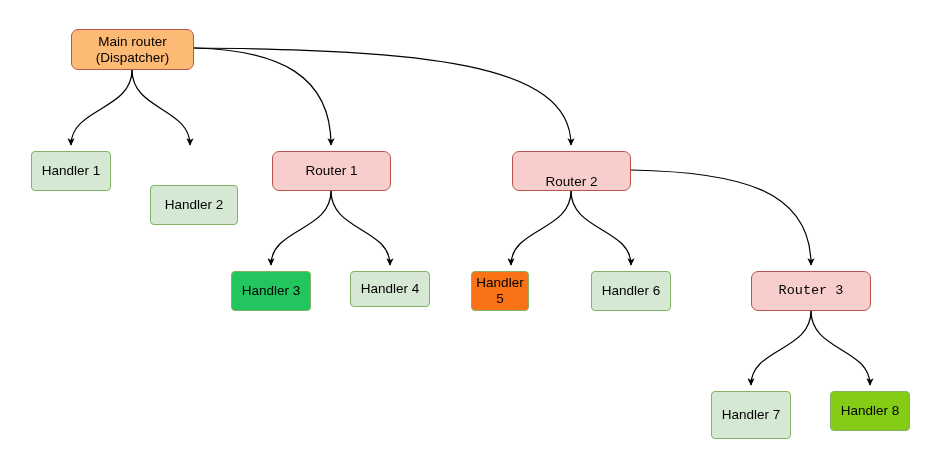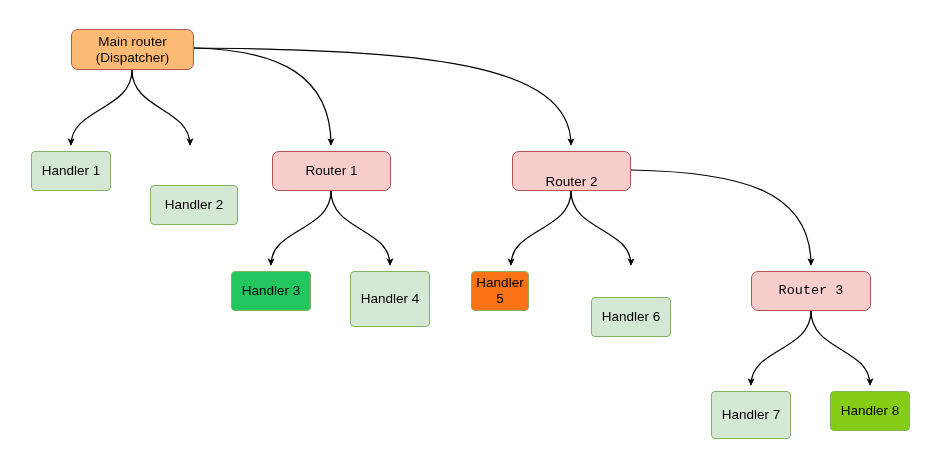--- a/index.html
+++ b/index.html
@@ -76,21 +76,21 @@
   </svg>
 
   <div id="nodes-layer">
       <div class="node node-router" style="left: 71px; top: 29px; width: 123px; height: 41px; background: #fdba74; border-color: rgb(184, 84, 80);"><span>Main router
 (Dispatcher)</span></div>
       <div class="node node-handler" style="left: 31px; top: 151px; width: 80px; height: 40px; background: rgb(213, 232, 212); border-color: rgb(130, 179, 102);"><span>Handler 1</span></div>
       <div class="node node-handler" style="left: 150px; top: 151px; width: 88px; height: 40px; background: rgb(213, 232, 212); border-color: rgb(130, 179, 102); margin-top: 34px;"><span>Handler 2</span></div>
       <div class="node node-router" style="left: 272px; top: 151px; width: 119px; height: 40px; background: rgb(248, 206, 204); border-color: rgb(184, 84, 80);"><span>Router 1</span></div>
       <div class="node node-router" style="left: 512px; top: 151px; width: 119px; height: 40px; background: rgb(248, 206, 204); border-color: rgb(184, 84, 80); align-items: flex-end;"><span>Router 2</span></div>
       <div class="node node-handler" style="left: 231px; top: 271px; width: 80px; height: 40px; background: #22c55e; border-color: rgb(130, 179, 102); text-align: right;"><span>Handler 3</span></div>
-      <div class="node node-handler" style="left: 350px; top: 271px; width: 80px; height: 56px; background: rgb(213, 232, 212); border-color: rgb(130, 179, 102);"><span>Handler 4</span></div>
+      <div class="node node-handler" style="left: 350px; top: 271px; width: 80px; height: 36px; background: rgb(213, 232, 212); border-color: rgb(130, 179, 102);"><span>Handler 4</span></div>
       <div class="node node-handler" style="left: 471px; top: 271px; width: 58px; height: 40px; background: #f97316; border-color: rgb(130, 179, 102);"><span>Handler 5</span></div>
-      <div class="node node-handler" style="left: 591px; top: 271px; width: 80px; height: 40px; background: rgb(213, 232, 212); border-color: rgb(130, 179, 102); margin-top: 26px;"><span>Handler 6</span></div>
+      <div class="node node-handler" style="left: 591px; top: 271px; width: 80px; height: 40px; background: rgb(213, 232, 212); border-color: rgb(130, 179, 102);"><span>Handler 6</span></div>
       <div class="node node-router" style="left: 751px; top: 271px; width: 120px; height: 40px; background: rgb(248, 206, 204); border-color: rgb(184, 84, 80); font-family: Liberation Mono, monospace;"><span>Router 3</span></div>
       <div class="node node-handler" style="left: 711px; top: 391px; width: 80px; height: 48px; background: rgb(213, 232, 212); border-color: rgb(130, 179, 102);"><span>Handler 7</span></div>
       <div class="node node-handler" style="left: 830px; top: 391px; width: 80px; height: 40px; background: #84cc16; border-color: rgb(130, 179, 102);"><span>Handler 8</span></div>
     </div>
 
 </div>
 
 </body></html>

